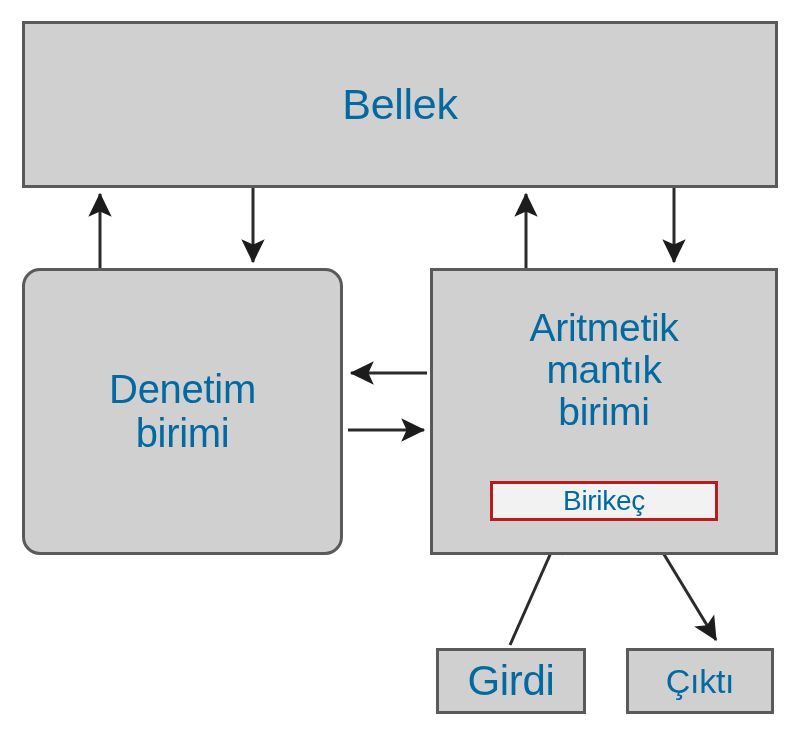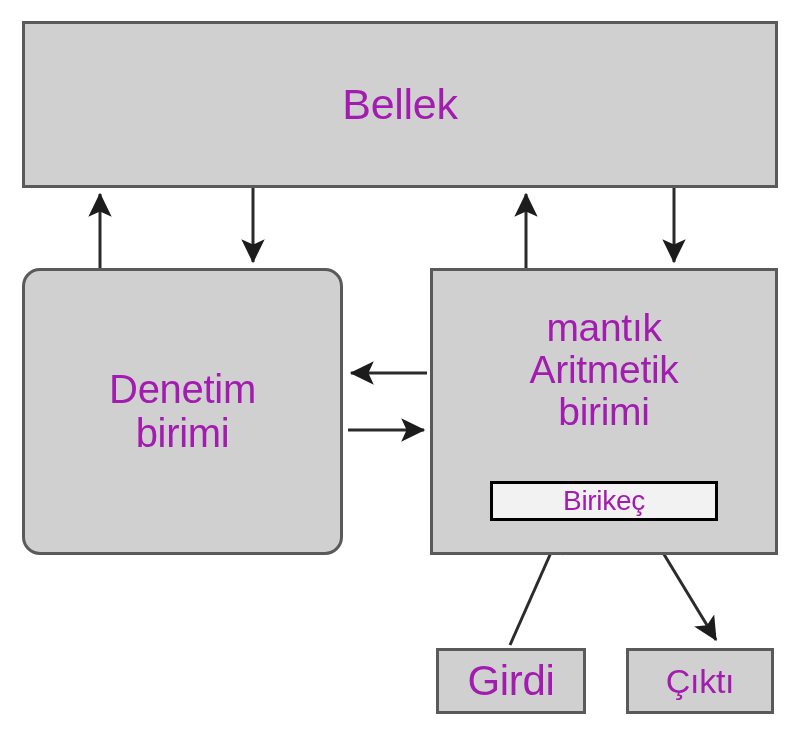--- a/index.html
+++ b/index.html
@@ -28,21 +28,21 @@
     height: 735px;
   }
   .node {
     position: absolute;
     box-sizing: border-box;
     background: #d0d0d0;
     border: 3px solid #5a5a5a;
     display: flex;
     align-items: center;
     justify-content: center;
-    color: #a21caf;
+    color: #0369a1;
     text-align: center;
     line-height: 1.08;
     letter-spacing: -0.3px;
   }
   .node-inner {
     display: block;
     width: 100%;
   }
   .node-line { display: block; }
 
@@ -58,21 +58,21 @@
   }
   #node-alu {
     left: 430px; top: 268px;  width: 348px; height: 287px;
     font-size: 39px;
     align-items: flex-start;
     padding-top: 34px;
   }
   #node-accumulator {
     left: 490px; top: 481px;  width: 228px; height: 40px;
     background: #f2f2f2;
-    border: 3px solid #000000;
+    border: 3px solid #b91c1c;
     font-size: 28px;
   }
   #node-input {
     left: 436px; top: 648px;  width: 150px; height: 66px;
     font-size: 42px;
   }
   #node-output {
     left: 626px; top: 648px;  width: 148px; height: 66px;
     font-size: 34px;
     justify-content: center;
@@ -114,22 +114,22 @@
 
   <div class="node" id="node-control">
     <span class="node-inner">
       <span class="node-line">Denetim</span>
       <span class="node-line">birimi</span>
     </span>
   </div>
 
   <div class="node" id="node-alu">
     <span class="node-inner alu-stack">
+      <span class="node-line">Aritmetik</span>
       <span class="node-line">mantık</span>
-      <span class="node-line">Aritmetik</span>
       <span class="node-line">birimi</span>
     </span>
   </div>
 
   <div class="node" id="node-accumulator">
     <span class="node-inner">Birikeç</span>
   </div>
 
   <div class="node" id="node-input">
     <span class="node-inner">Girdi</span>

